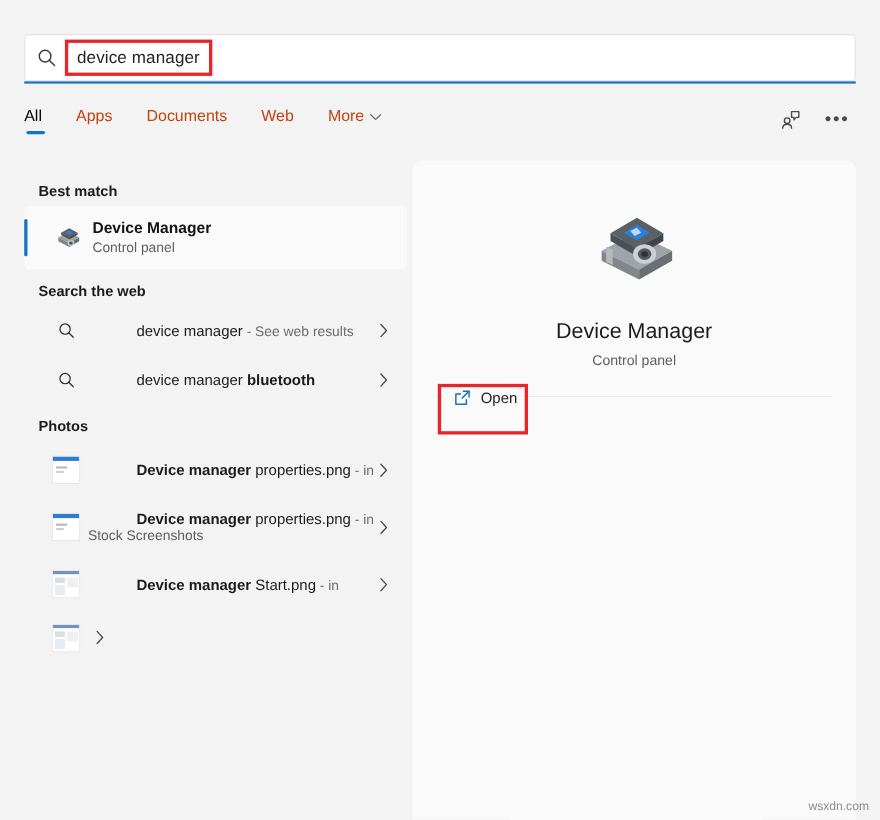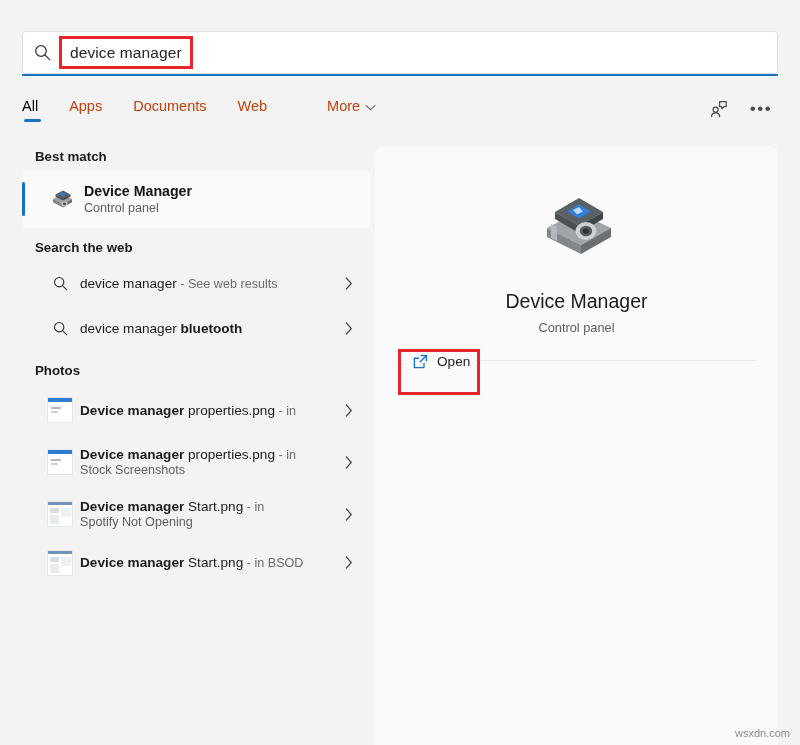--- a/index.html
+++ b/index.html
@@ -82,21 +82,21 @@
   .tab.active::after {
     content: "";
     position: absolute;
     left: 2px;
     bottom: -8px;
     width: 17px;
     height: 3px;
     border-radius: 2px;
     background: #1473c4;
   }
-  .tab-more { display: flex; align-items: center; gap: 5px; margin-left: 29px; }
+  .tab-more { display: flex; align-items: center; gap: 5px; }
   .tab-spacer { flex: 1; }
   .tab-actions { display: flex; align-items: center; gap: 16px; padding-right: 4px; }
   .icon-btn {
     width: 26px; height: 26px;
     display: flex; align-items: center; justify-content: center;
     color: #4a4a4a;
   }
   .ellipsis { font-size: 17px; letter-spacing: 1.5px; color: #4a4a4a; line-height: 0.6; }
 
   
@@ -106,21 +106,21 @@
     top: 146px;
     width: 348px;
     bottom: 0;
   }
   .section-title {
     font-size: 13.3px;
     font-weight: bold;
     color: #1b1b1b;
     margin: 12px 0 6px 13px;
   }
-  .section-title.first { margin-top: 3px; }
+  .section-title.first { margin-top: 20px; }
 
   .best-match {
     position: relative;
     height: 58px;
     background: #fafafa;
     border-radius: 5px;
     display: flex;
     align-items: center;
     padding-left: 18px;
   }
@@ -141,21 +141,21 @@
     height: 45px;
     display: flex;
     align-items: center;
     padding-left: 18px;
     padding-right: 10px;
     border-radius: 5px;
   }
   .row.tall { height: 52px; }
   .row-icon { width: 40px; flex: 0 0 40px; display: flex; align-items: center; justify-content: center; color: #2b2b2b; }
   .row-body { flex: 1; display: flex; flex-direction: column; gap: 1px; min-width: 0; }
-  .row-line { font-size: 13.6px; color: #1b1b1b; white-space: nowrap; }
+  .row-line { font-size: 13.6px; color: #1b1b1b; white-space: nowrap; margin-left: 44px; }
   .row-line .b { font-weight: bold; }
   .row-line .dim { color: #6b6b6b; font-size: 12.6px; }
   .row-sub { font-size: 12.6px; color: #5e5e5e; }
   .chev { width: 22px; flex: 0 0 22px; display: flex; align-items: center; justify-content: center; color: #4a4a4a; }
 
   
   .thumb {
     width: 26px; height: 26px;
     background: #ffffff;
     border: 1px solid #e6e6e6;
@@ -373,40 +373,36 @@
     <span class="row-icon">
       <span class="thumb shot">
           <span class="bar"></span>
           <span class="g1"></span>
           <span class="g2"></span>
           <span class="g3"></span>
         </span>
     </span>
     <span class="row-body">
       <span class="row-line"><span class="b">Device manager</span><span> Start.png</span><span class="dim"> - in</span></span>
-      <span class="row-sub">Spotify Not Opening</span>
     </span>
     <span class="chev">
       <svg width="8" height="13" viewBox="0 0 8 13" fill="none">
         <path d="M1.3 1 L6.3 6.5 L1.3 12" stroke="#4a4a4a" stroke-width="1.2" fill="none" stroke-linecap="round" stroke-linejoin="round"></path>
       </svg>
     </span>
   </div>
 
   <div class="row">
     <span class="row-icon">
       <span class="thumb shot">
           <span class="bar"></span>
           <span class="g1"></span>
           <span class="g2"></span>
           <span class="g3"></span>
         </span>
-    </span>
-    <span class="row-body">
-      <span class="row-line"><span class="b">Device manager</span><span> Start.png</span><span class="dim"> - in BSOD</span></span>
     </span>
     <span class="chev">
       <svg width="8" height="13" viewBox="0 0 8 13" fill="none">
         <path d="M1.3 1 L6.3 6.5 L1.3 12" stroke="#4a4a4a" stroke-width="1.2" fill="none" stroke-linecap="round" stroke-linejoin="round"></path>
       </svg>
     </span>
   </div>
 
 </div>
 

